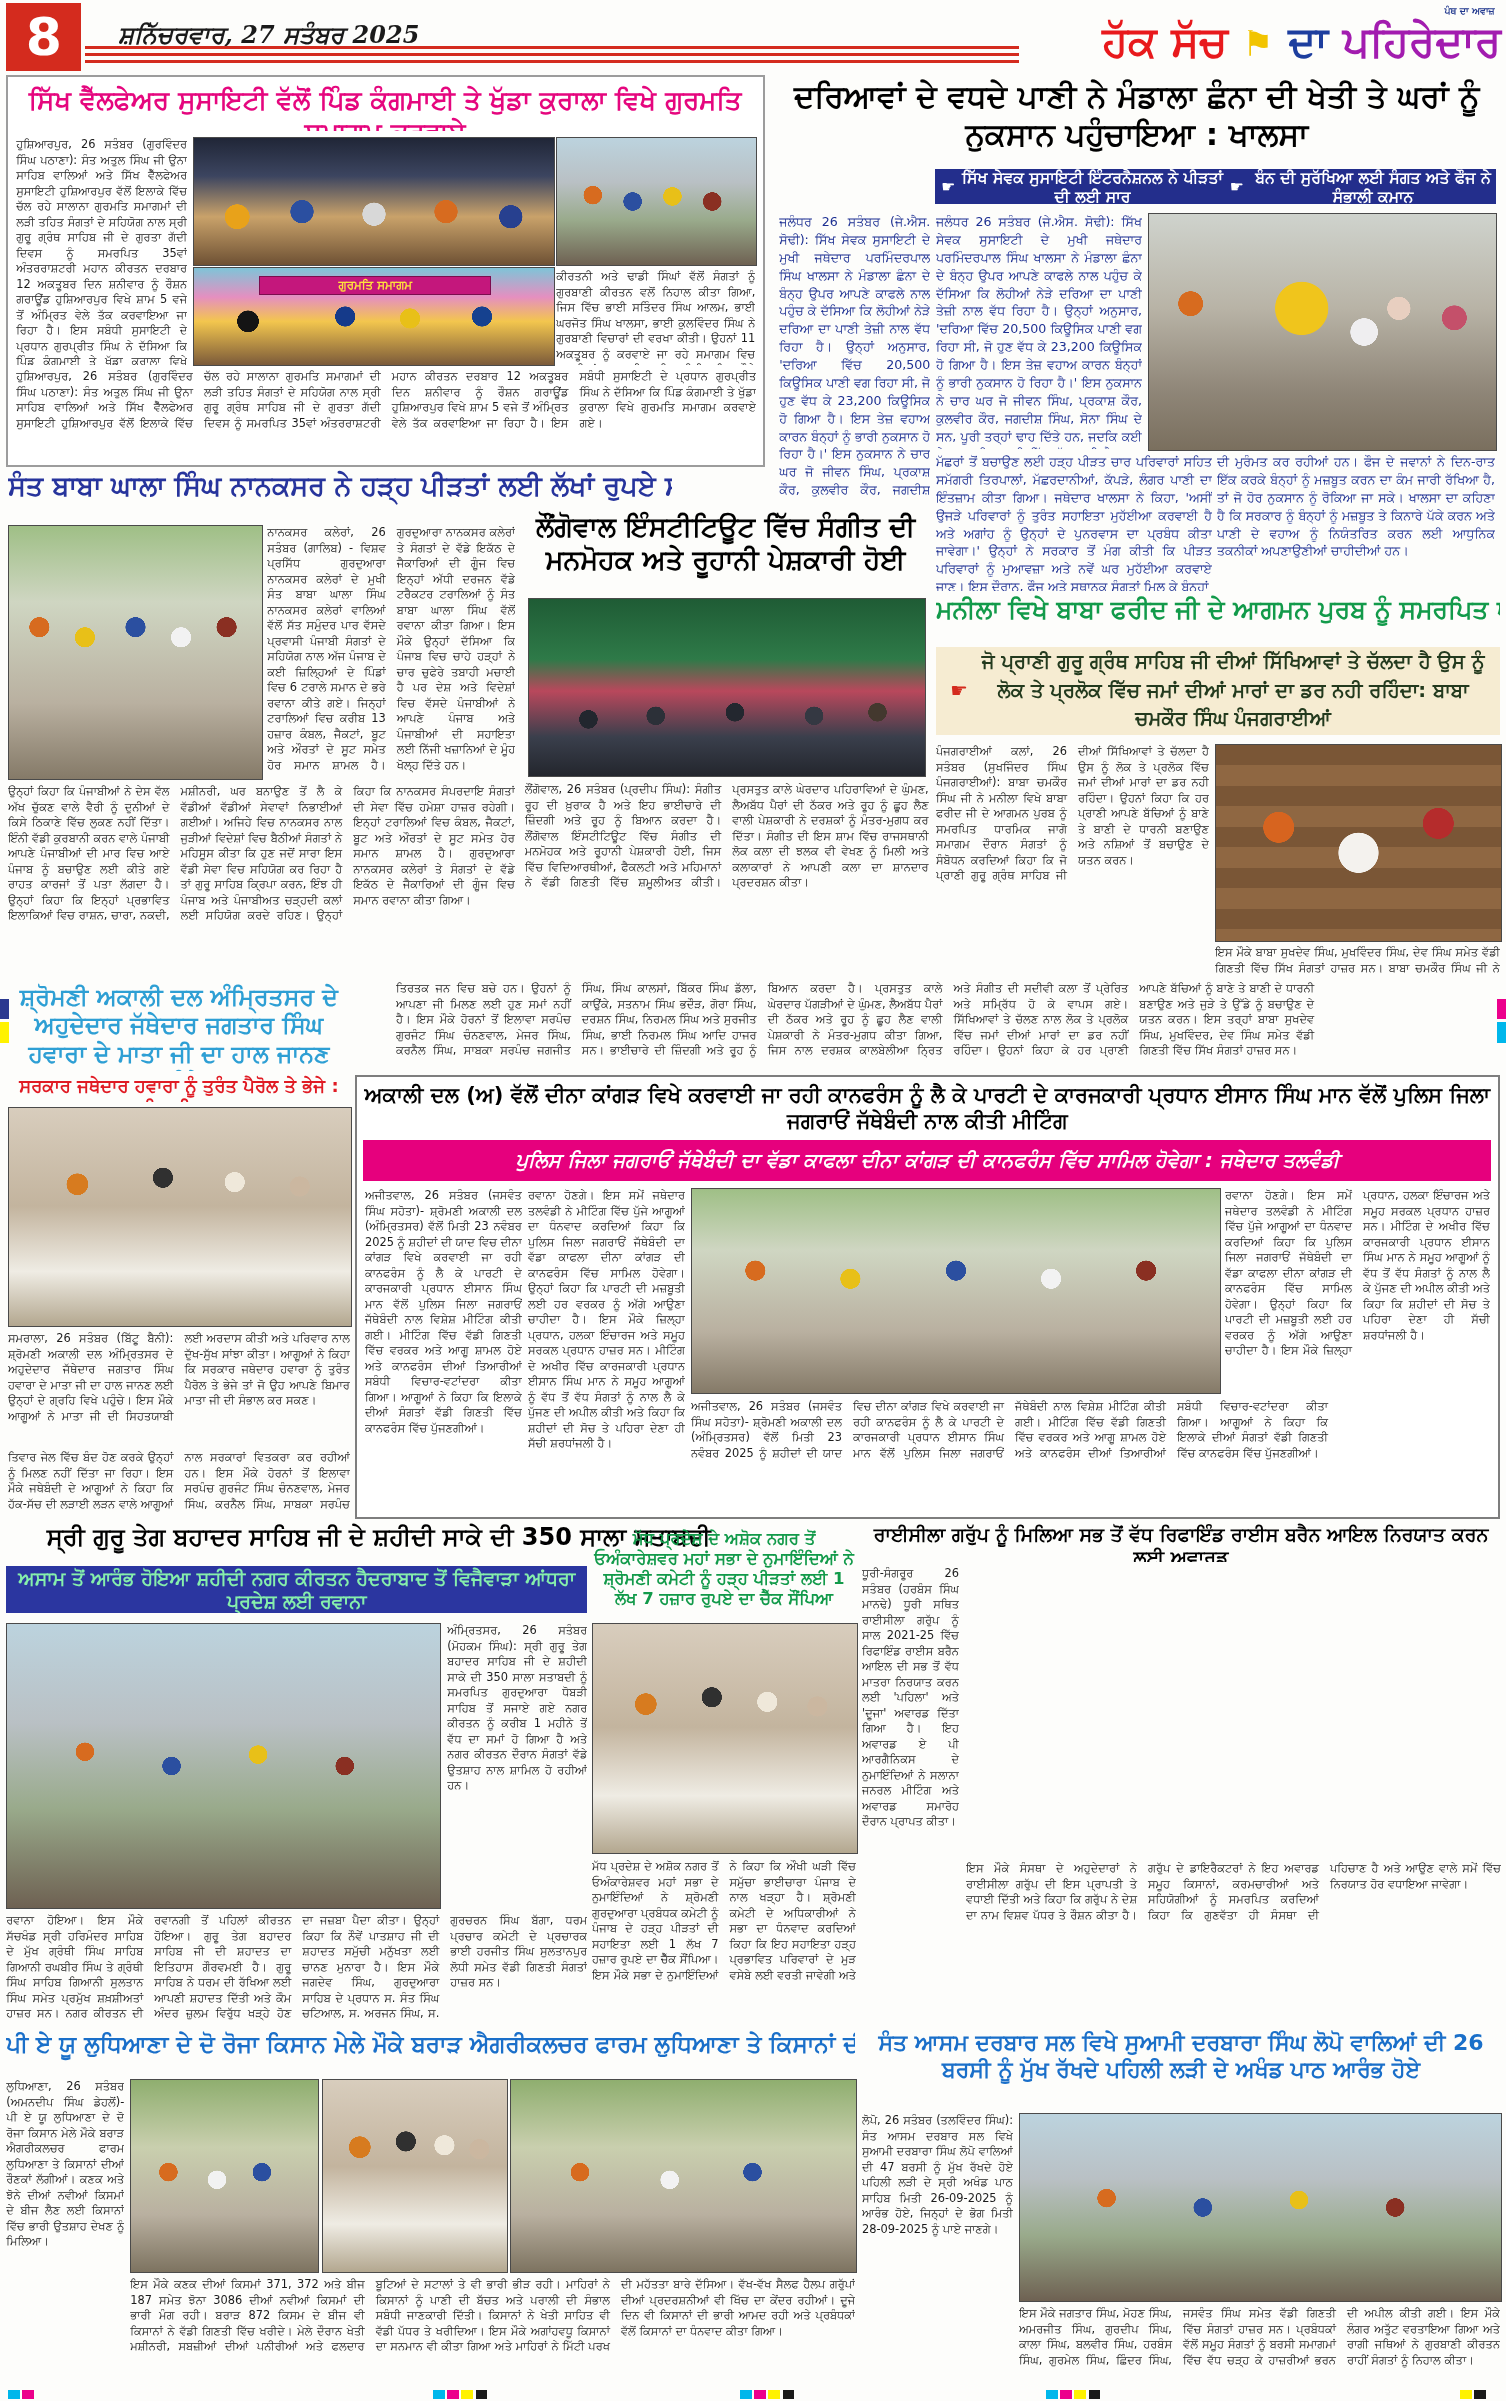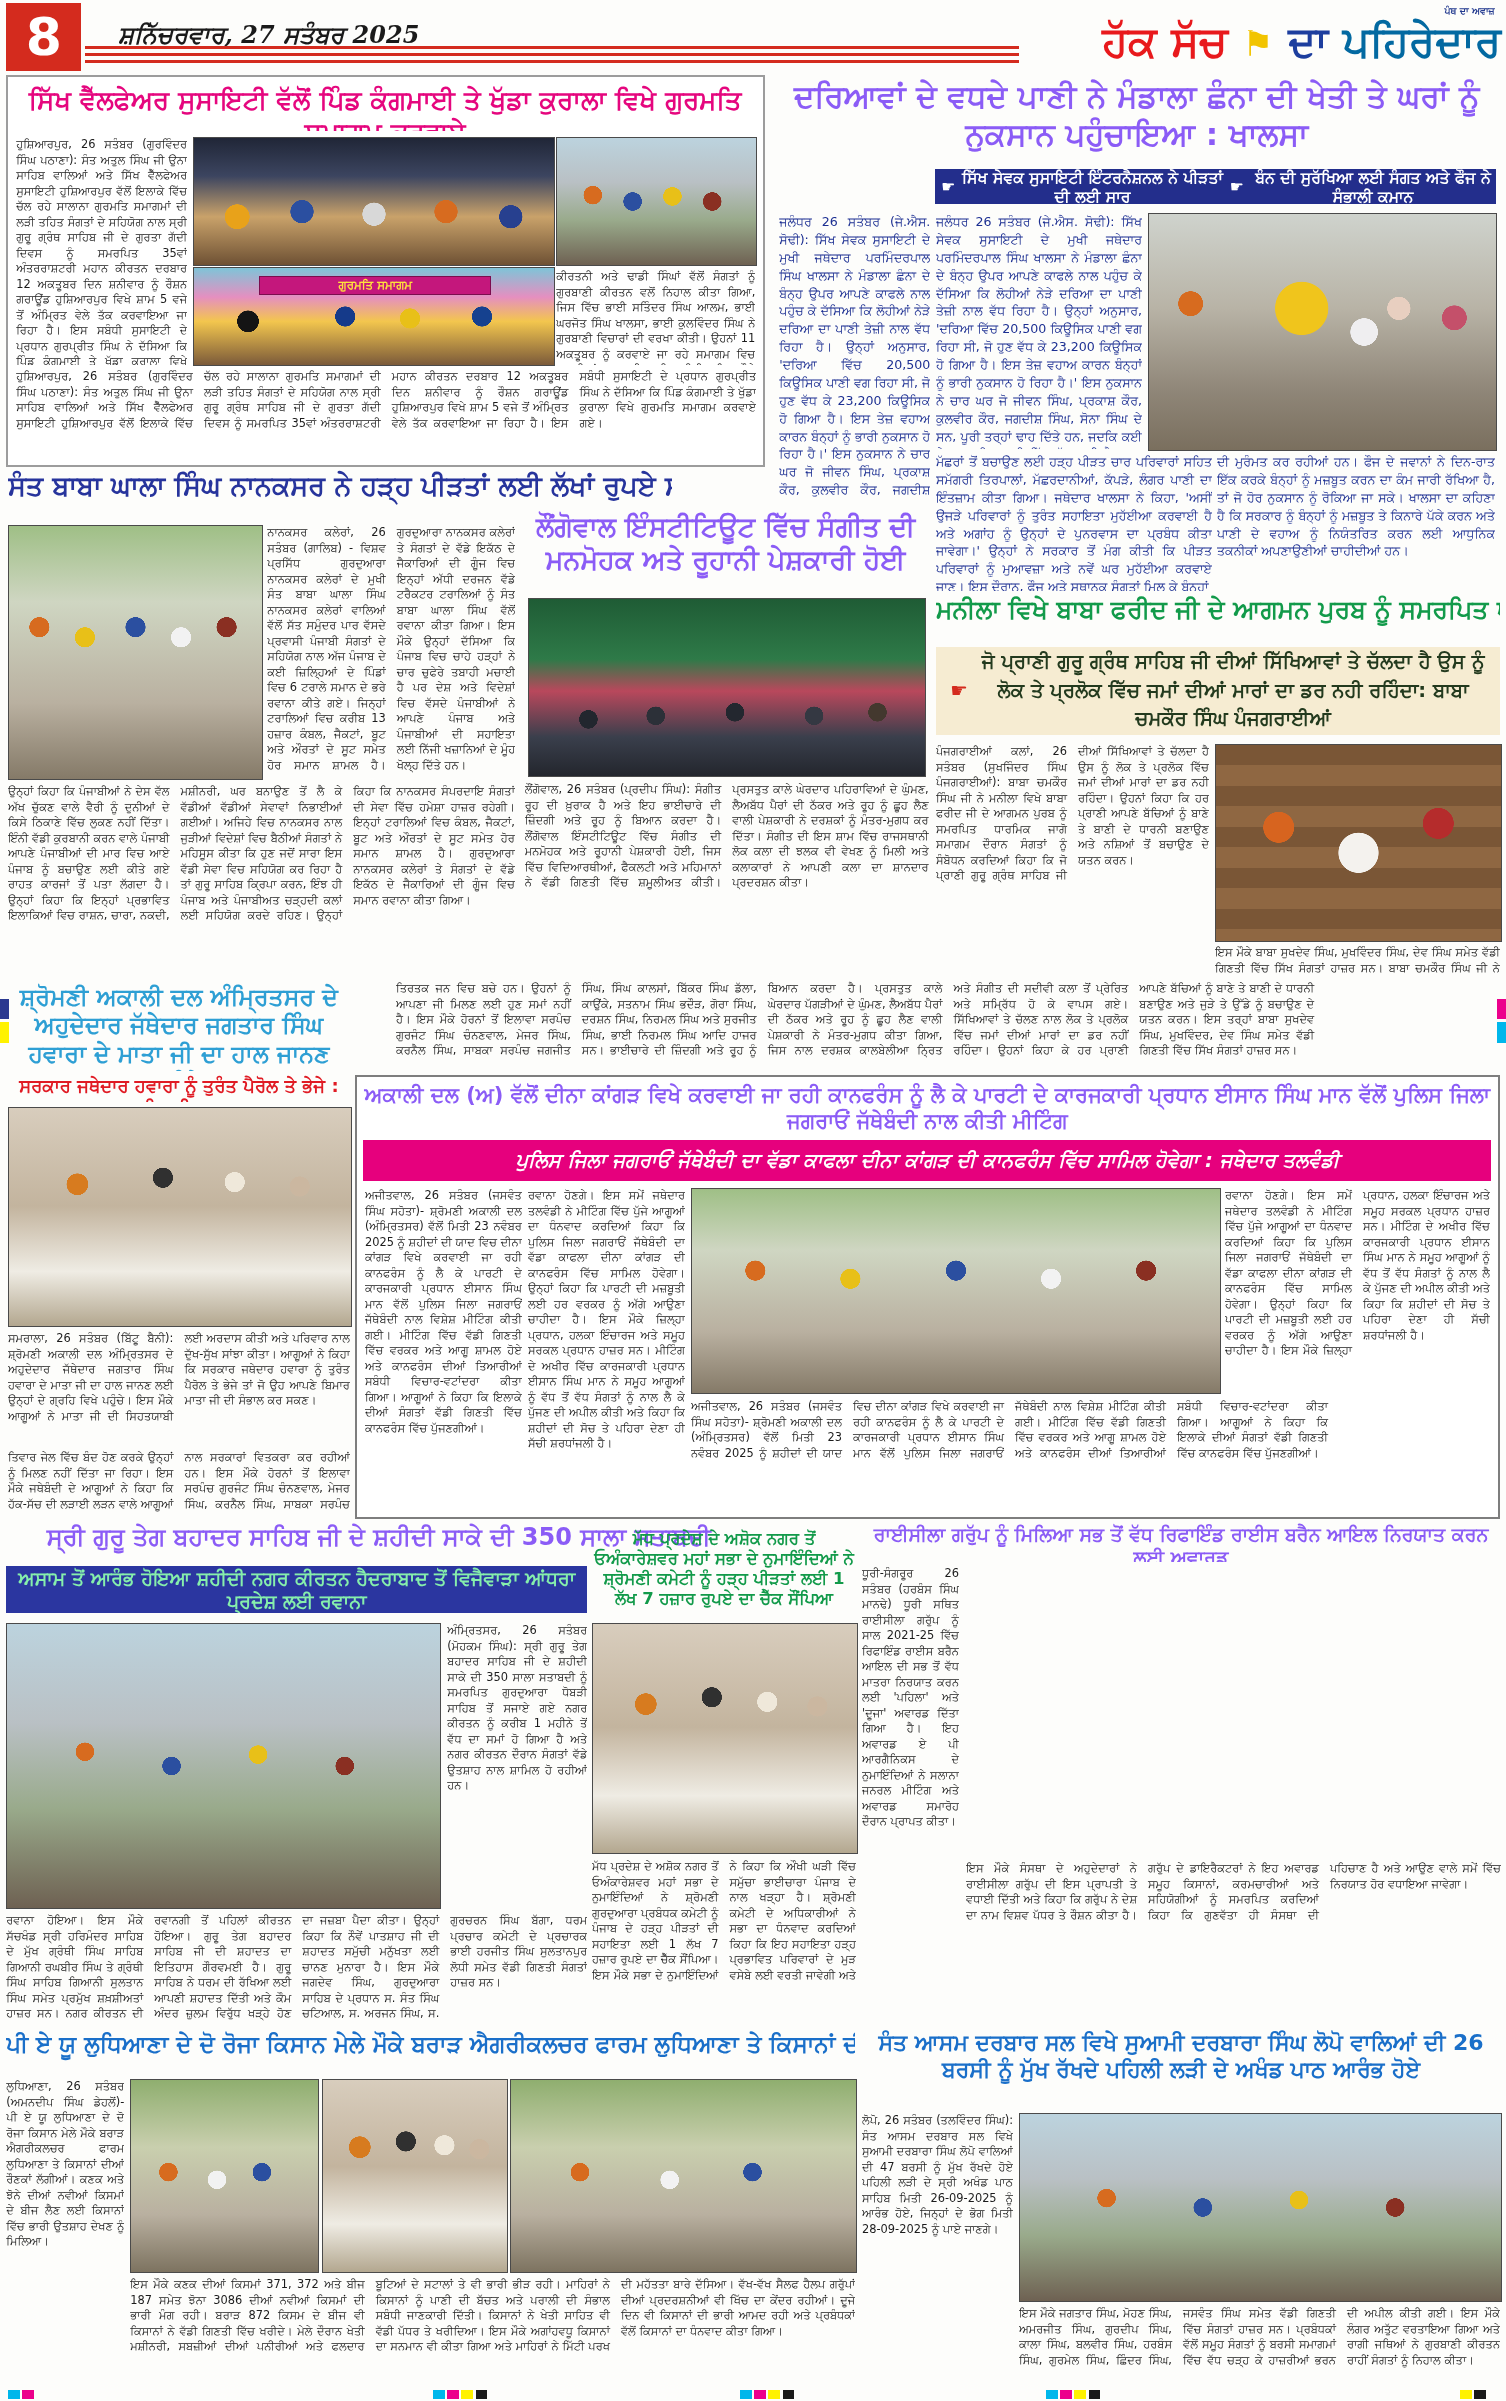--- a/index.html
+++ b/index.html
@@ -4,21 +4,21 @@
 <style>
   html,body{margin:0;padding:0;background:#e8e8e8}
   #page{position:relative;width:1506px;height:2401px;background:#fdfdfb;
         font-family:"DejaVu Sans","Liberation Sans",sans-serif;color:#181818;overflow:hidden}
   .abs{position:absolute}
   .frame{border:2.4px solid #9c9c9c}
   .frame-dark{border:2.4px solid #7e7e7e}
   
   .hl{font-weight:bold;text-align:center;line-height:1.22;overflow:hidden}
   .hl-magenta{color:#e5067e}
-  .hl-black{color:#8b5cf6}
+  .hl-black{color:#000000}
   .hl-blue{color:#27349c}
   .hl-green{color:#129a4a}
   .hl-sky{color:#2e9fd4}
   .hl-link{color:#1a6fc9}
   .hl-red{color:#e01b24}
   
   .bt{font-size:11.4px;line-height:1.36;text-align:justify;overflow:hidden;color:#1c1c1c}
   .bt-blue{color:#1c2f92;font-size:12.6px;line-height:1.42}
   .c2{column-count:2;column-gap:11px}
   .c3{column-count:3;column-gap:11px}
@@ -110,21 +110,21 @@
     <span>8</span>
   </div>
   <div class="abs" style="left:118px;top:20.4px;font-family:'DejaVu Serif',serif;font-style:italic;font-weight:bold;font-size:24px;color:#1a1a1a;">ਸ਼ਨਿੱਚਰਵਾਰ, 27 ਸਤੰਬਰ 2025</div>
 
   <div class="abs" style="left:962px;top:4.7px;width:539px;height:63px;text-align:right;">
     <div style="position:absolute;right:6.3px;top:0;font-size:9.4px;color:#233a8f;font-weight:bold;">ਪੰਥ ਦਾ ਅਵਾਜ਼</div>
     <div style="position:absolute;right:0;top:12.6px;font-size:42px;font-weight:bold;white-space:nowrap;">
       <span style="color:#e8191c;">ਹੱਕ ਸੱਚ</span>
       <span style="color:#f2c400;font-size:35px;">⚑</span>
       <span style="color:#1d3e9e;">ਦਾ</span>
-      <span style="color:#0369a1;">ਪਹਿਰੇਦਾਰ</span>
+      <span style="color:#a21caf;">ਪਹਿਰੇਦਾਰ</span>
     </div>
   </div>
 
   <div class="redline" style="left:85px;top:46px;width:934px;"></div>
   <div class="redline" style="left:85px;top:53px;width:934px;"></div>
   <div class="redline" style="left:85px;top:60px;width:934px;"></div>
 
   <div class="abs frame" style="left:6.3px;top:75px;width:755px;height:388px;background:#fff;">
     <div class="hl hl-magenta" style="position:absolute;left:6.3px;top:7.9px;width:741px;height:46px;font-size:26px;">ਸਿੱਖ ਵੈੱਲਫੇਅਰ ਸੁਸਾਇਟੀ ਵੱਲੋਂ ਪਿੰਡ ਕੰਗਮਾਈ ਤੇ ਖੁੱਡਾ ਕੁਰਾਲਾ ਵਿਖੇ ਗੁਰਮਤਿ ਸਮਾਗਮ ਕਰਵਾਏ</div>
     <div class="bt" style="position:absolute;left:7.9px;top:60px;width:171px;height:228px;">ਹੁਸ਼ਿਆਰਪੁਰ, 26 ਸਤੰਬਰ (ਗੁਰਵਿੰਦਰ ਸਿੰਘ ਪਠਾਣਾ): ਸੰਤ ਅਤੁਲ ਸਿੰਘ ਜੀ ਉਨਾ ਸਾਹਿਬ ਵਾਲਿਆਂ ਅਤੇ ਸਿੱਖ ਵੈੱਲਫੇਅਰ ਸੁਸਾਇਟੀ ਹੁਸ਼ਿਆਰਪੁਰ ਵੱਲੋਂ ਇਲਾਕੇ ਵਿੱਚ ਚੱਲ ਰਹੇ ਸਾਲਾਨਾ ਗੁਰਮਤਿ ਸਮਾਗਮਾਂ ਦੀ ਲੜੀ ਤਹਿਤ ਸੰਗਤਾਂ ਦੇ ਸਹਿਯੋਗ ਨਾਲ ਸ੍ਰੀ ਗੁਰੂ ਗ੍ਰੰਥ ਸਾਹਿਬ ਜੀ ਦੇ ਗੁਰਤਾ ਗੱਦੀ ਦਿਵਸ ਨੂੰ ਸਮਰਪਿਤ 35ਵਾਂ ਅੰਤਰਰਾਸ਼ਟਰੀ ਮਹਾਨ ਕੀਰਤਨ ਦਰਬਾਰ 12 ਅਕਤੂਬਰ ਦਿਨ ਸ਼ਨੀਵਾਰ ਨੂੰ ਰੌਸ਼ਨ ਗਰਾਊਂਡ ਹੁਸ਼ਿਆਰਪੁਰ ਵਿਖੇ ਸ਼ਾਮ 5 ਵਜੇ ਤੋਂ ਅੰਮ੍ਰਿਤ ਵੇਲੇ ਤੱਕ ਕਰਵਾਇਆ ਜਾ ਰਿਹਾ ਹੈ। ਇਸ ਸਬੰਧੀ ਸੁਸਾਇਟੀ ਦੇ ਪ੍ਰਧਾਨ ਗੁਰਪ੍ਰੀਤ ਸਿੰਘ ਨੇ ਦੱਸਿਆ ਕਿ ਪਿੰਡ ਕੰਗਮਾਈ ਤੇ ਖੁੱਡਾ ਕੁਰਾਲਾ ਵਿਖੇ ਗੁਰਮਤਿ ਸਮਾਗਮ ਕਰਵਾਏ ਗਏ।</div>

